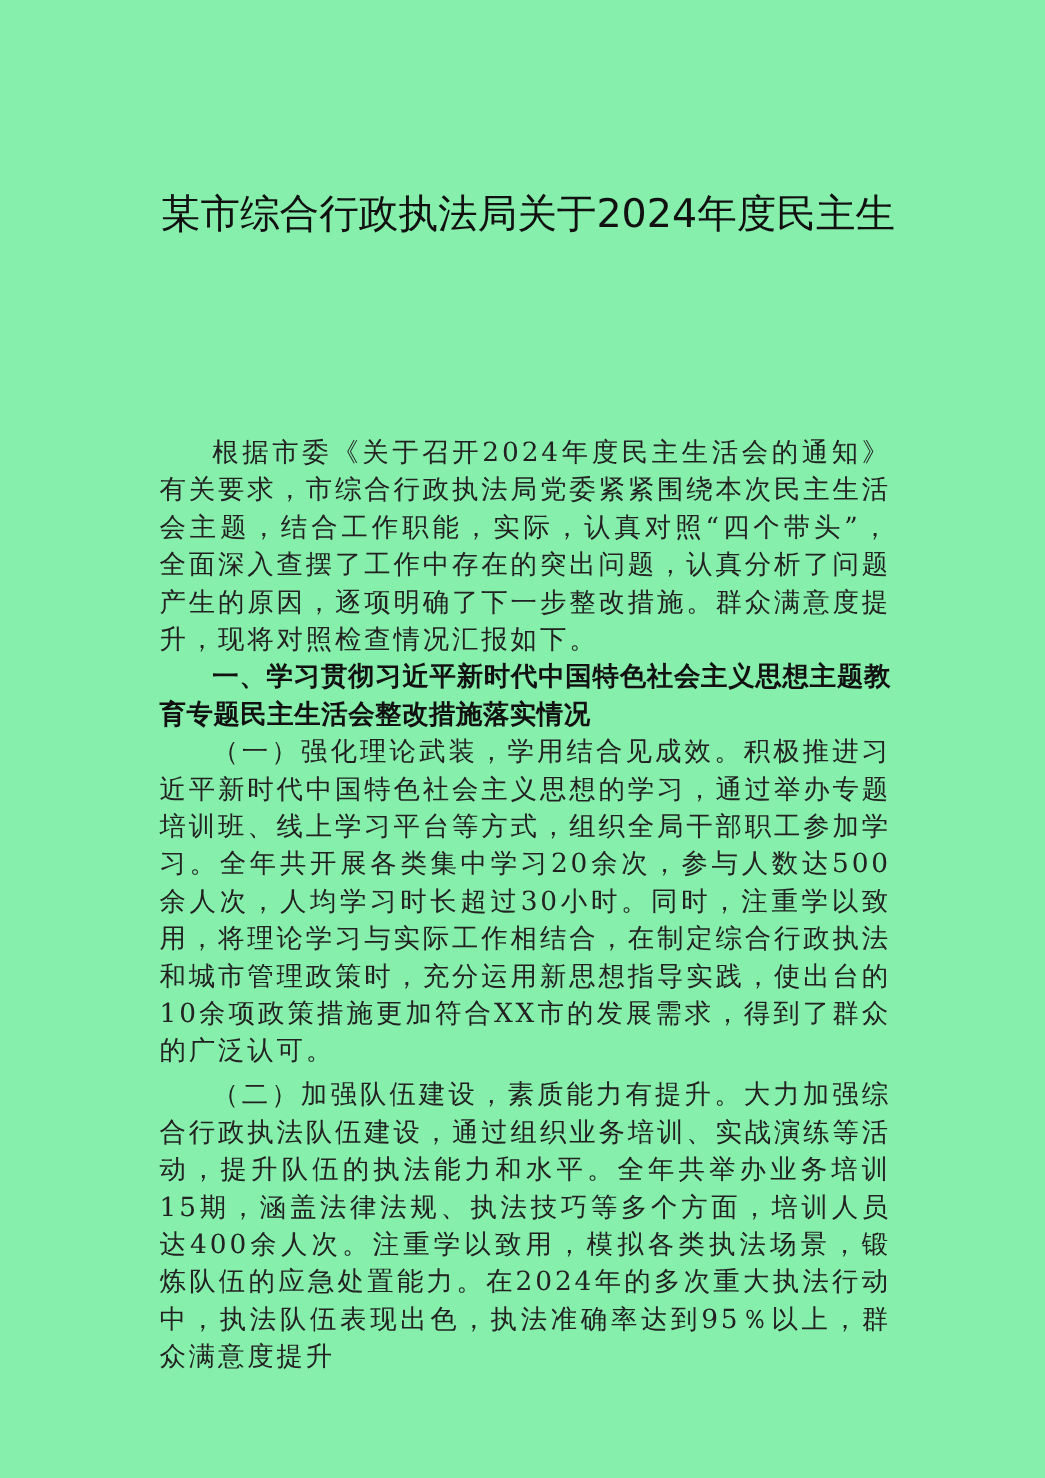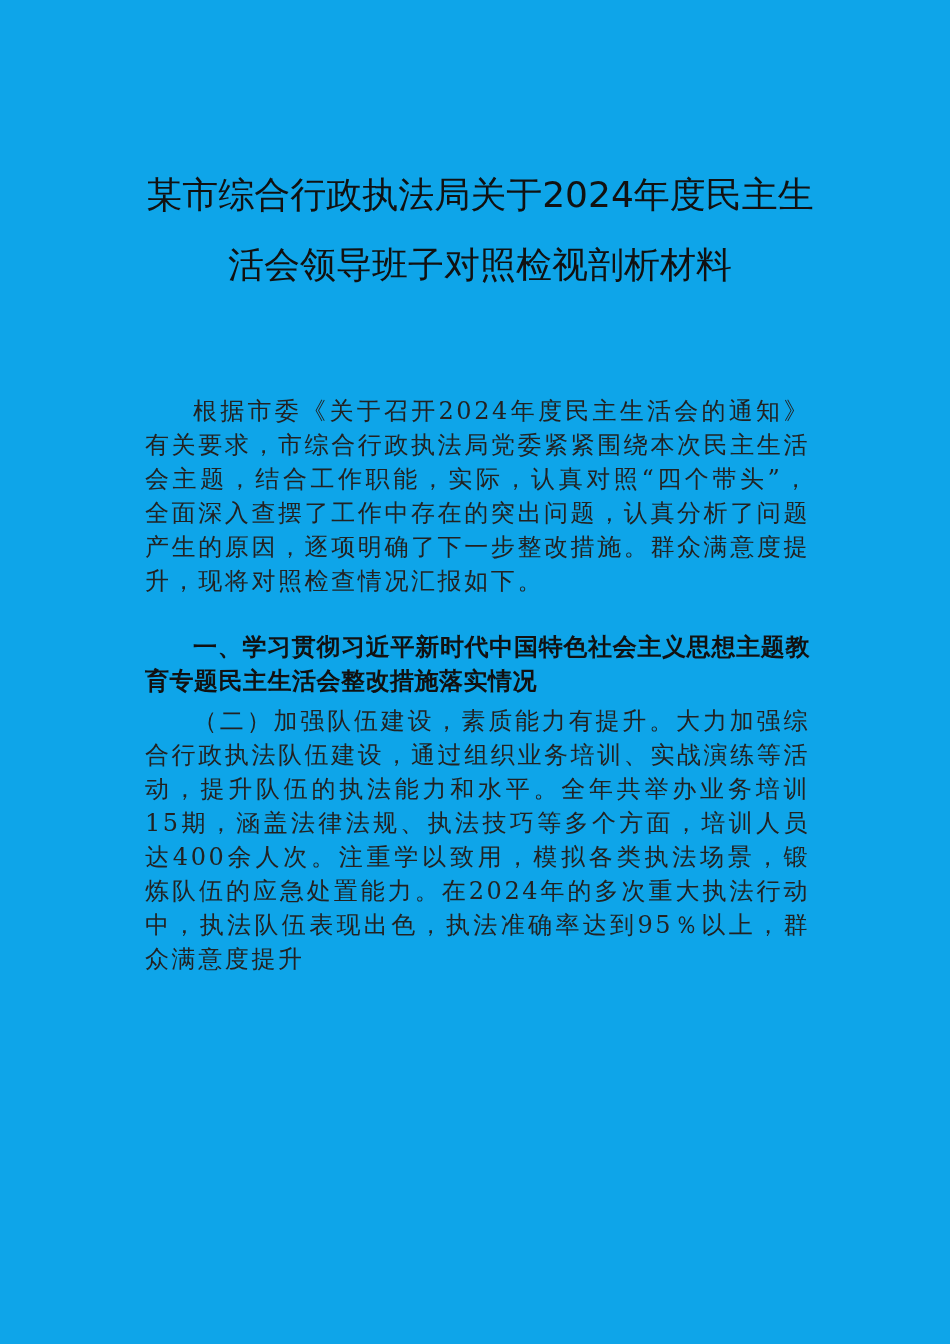--- a/index.html
+++ b/index.html
@@ -1,38 +1,38 @@
 <!DOCTYPE html>
 <html><head>
 <meta charset="utf-8">
 <style>
   html, body { margin: 0; padding: 0; background: #ffffff; }
   body { width: 950px; height: 1344px; position: relative; overflow: hidden; }
-  .page { position: absolute; left: 0; top: 0; width: 950px; height: 1344px; background: #0ea5e9; }
+  .page { position: absolute; left: 0; top: 0; width: 950px; height: 1344px; background: #86efac; }
   .title {
     position: absolute; left: 140px; width: 680px; text-align: center;
     font-family: "DejaVu Sans", sans-serif; font-size: 36px; color: #111;
     line-height: 70px; top: 160px; letter-spacing: 0px;
   }
   .body {
     position: absolute; left: 145px; width: 665px; top: 394px;
     font-family: "DejaVu Serif", serif; font-size: 24px; color: #222;
     line-height: 34px; text-align: justify; letter-spacing: 2.6px;
   }
   .body p { margin: 0; text-indent: 2em; }
-  .body p.h1 { font-family: "DejaVu Sans", sans-serif; font-weight: bold; color: #111; letter-spacing: 0.5px; font-size: 24px; margin-top: 32px; }
+  .body p.h1 { font-family: "DejaVu Sans", sans-serif; font-weight: bold; color: #111; letter-spacing: 0.5px; font-size: 24px; }
   .body p.gap { margin-top: 6px; }
 </style>
 </head>
 <body>
 
 <div class="page">
   <div class="title">
     <div>某市综合行政执法局关于2024年度民主生</div>
-    <div>活会领导班子对照检视剖析材料</div>
   </div>
 
   <div class="body">
     <p>根据市委《关于召开2024年度民主生活会的通知》有关要求，市综合行政执法局党委紧紧围绕本次民主生活会主题，结合工作职能，实际，认真对照“四个带头”，全面深入查摆了工作中存在的突出问题，认真分析了问题产生的原因，逐项明确了下一步整改措施。群众满意度提升，现将对照检查情况汇报如下。</p>
     <p class="h1">一、学习贯彻习近平新时代中国特色社会主义思想主题教育专题民主生活会整改措施落实情况</p>
+    <p>（一）强化理论武装，学用结合见成效。积极推进习近平新时代中国特色社会主义思想的学习，通过举办专题培训班、线上学习平台等方式，组织全局干部职工参加学习。全年共开展各类集中学习20余次，参与人数达500余人次，人均学习时长超过30小时。同时，注重学以致用，将理论学习与实际工作相结合，在制定综合行政执法和城市管理政策时，充分运用新思想指导实践，使出台的10余项政策措施更加符合XX市的发展需求，得到了群众的广泛认可。</p>
     <p class="gap">（二）加强队伍建设，素质能力有提升。大力加强综合行政执法队伍建设，通过组织业务培训、实战演练等活动，提升队伍的执法能力和水平。全年共举办业务培训15期，涵盖法律法规、执法技巧等多个方面，培训人员达400余人次。注重学以致用，模拟各类执法场景，锻炼队伍的应急处置能力。在2024年的多次重大执法行动中，执法队伍表现出色，执法准确率达到95％以上，群众满意度提升</p>
   </div>
 </div>
 
 </body></html>

